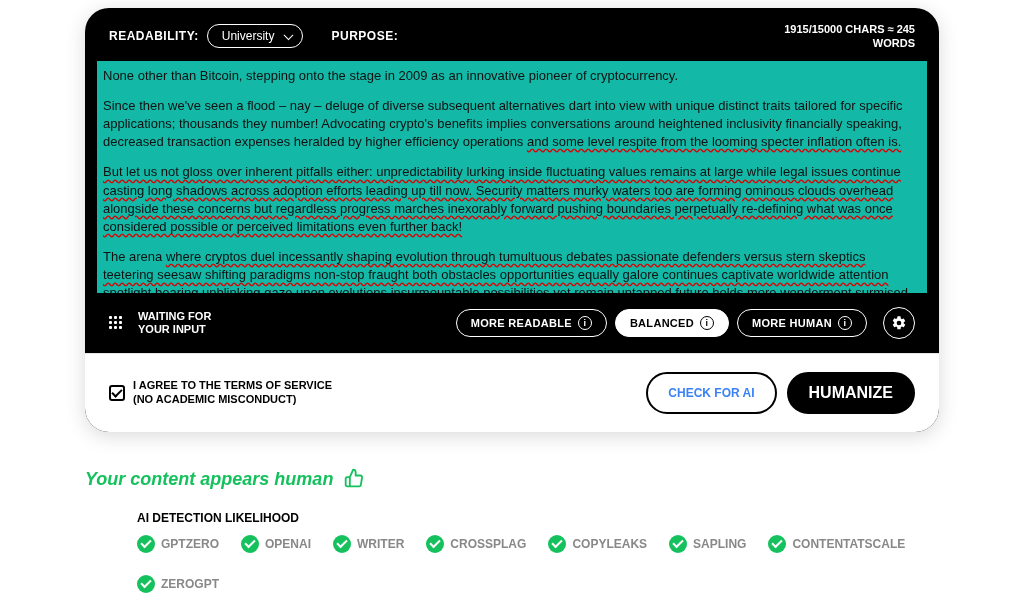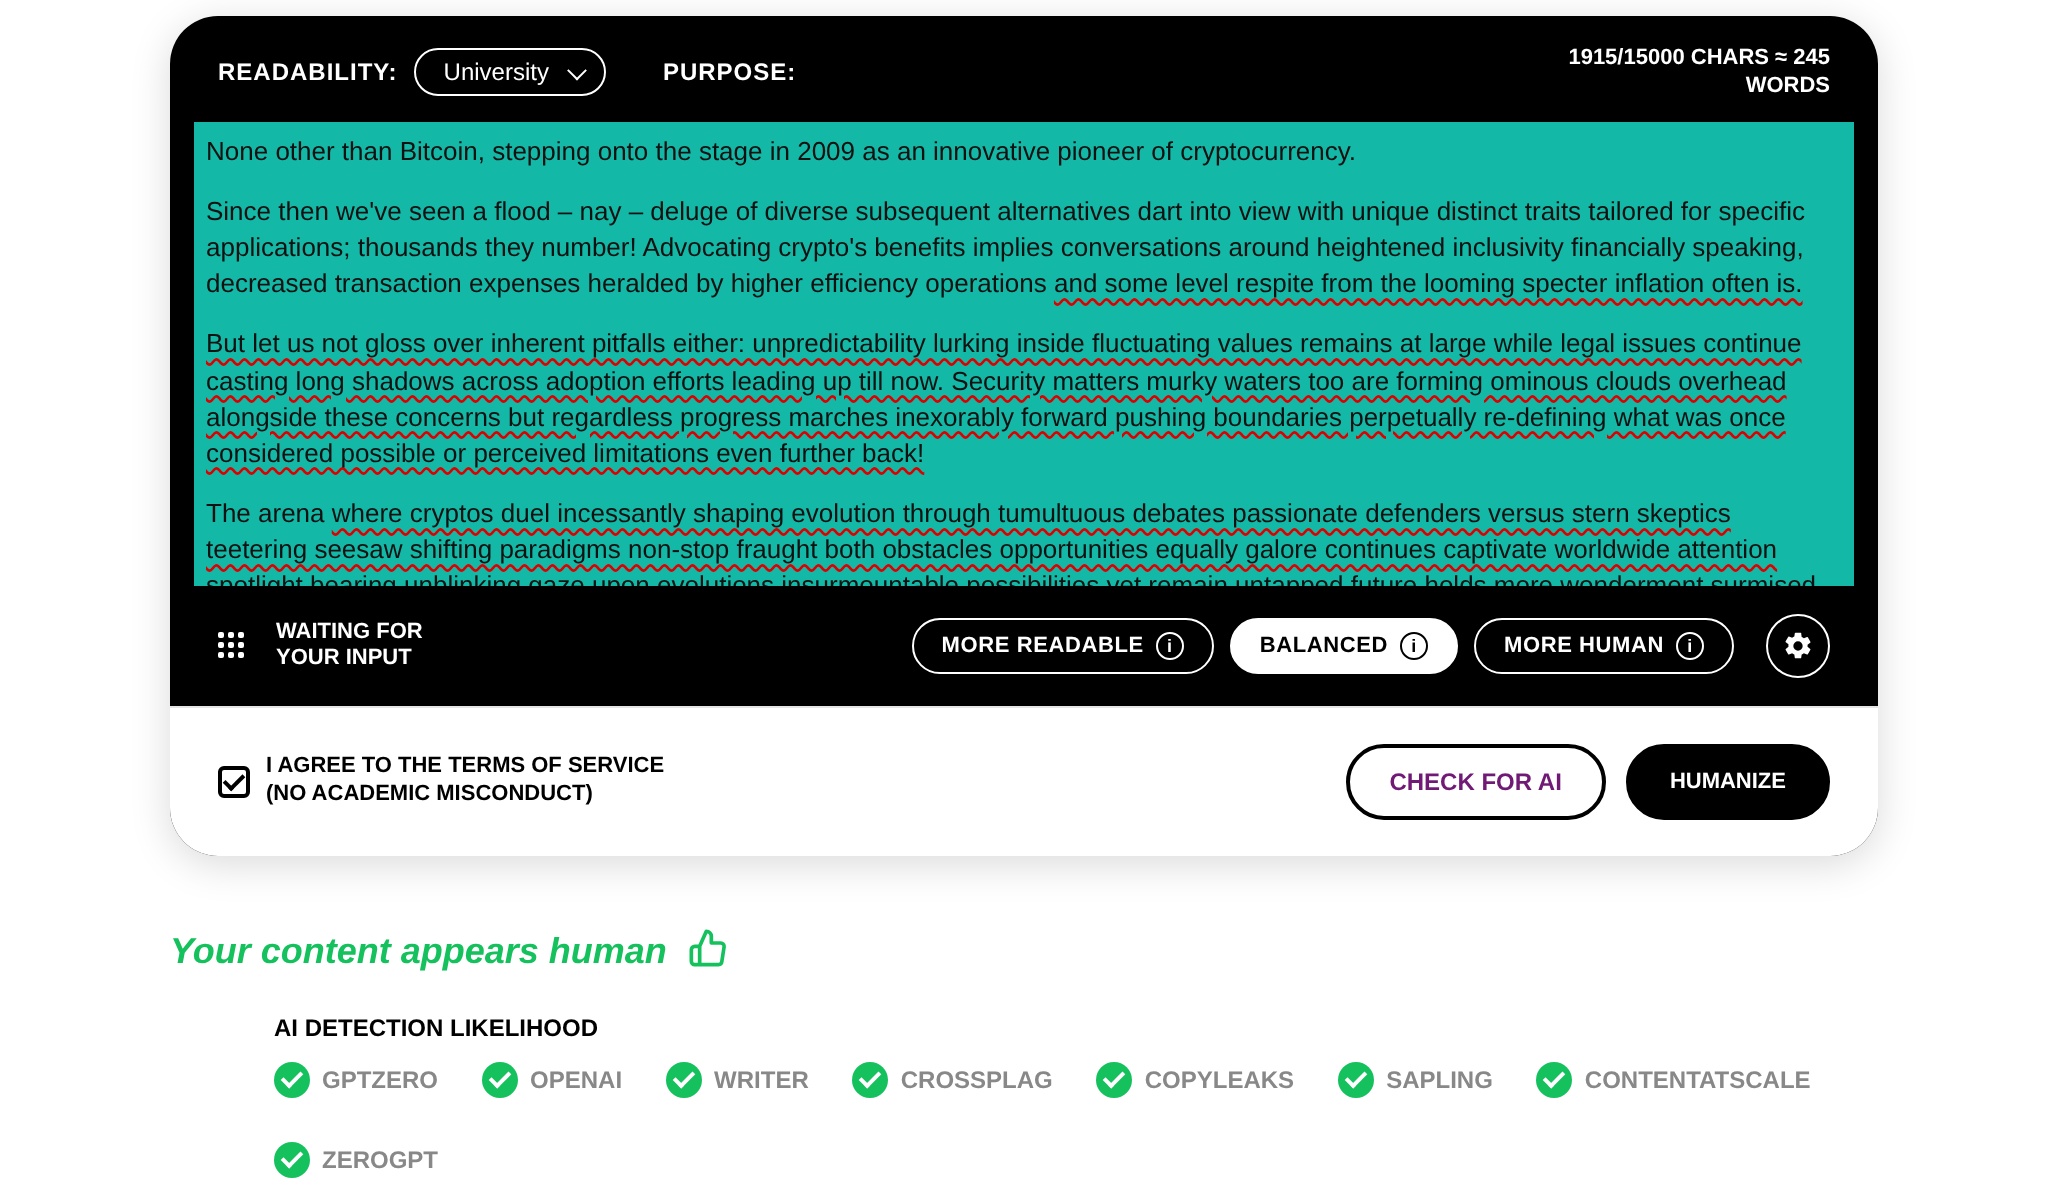--- a/index.html
+++ b/index.html
@@ -180,36 +180,36 @@
   font-size: 11px;
   font-weight: 800;
   line-height: 1.2;
 }
 
 .footer-actions { margin-left: auto; display: flex; gap: 10px; }
 
 .btn-outline-dark {
   border: 2px solid #000;
   background: #fff;
-  color: #701a75;
+  color: #3b82f6;
   border-radius: 999px;
   padding: 10px 20px;
   font-weight: 800;
   font-size: 12px;
   cursor: pointer;
 }
 
 .btn-dark {
   border: 2px solid #000;
   background: #000;
   color: #fff;
   border-radius: 999px;
   padding: 10px 20px;
   font-weight: 800;
-  font-size: 11px;
+  font-size: 16px;
   cursor: pointer;
 }
 
 .result-banner {
   text-align: left;
   margin: 36px 0 18px 0;
   color: #15c15d;
   font-size: 18px;
   font-weight: 800;
   font-style: italic;

